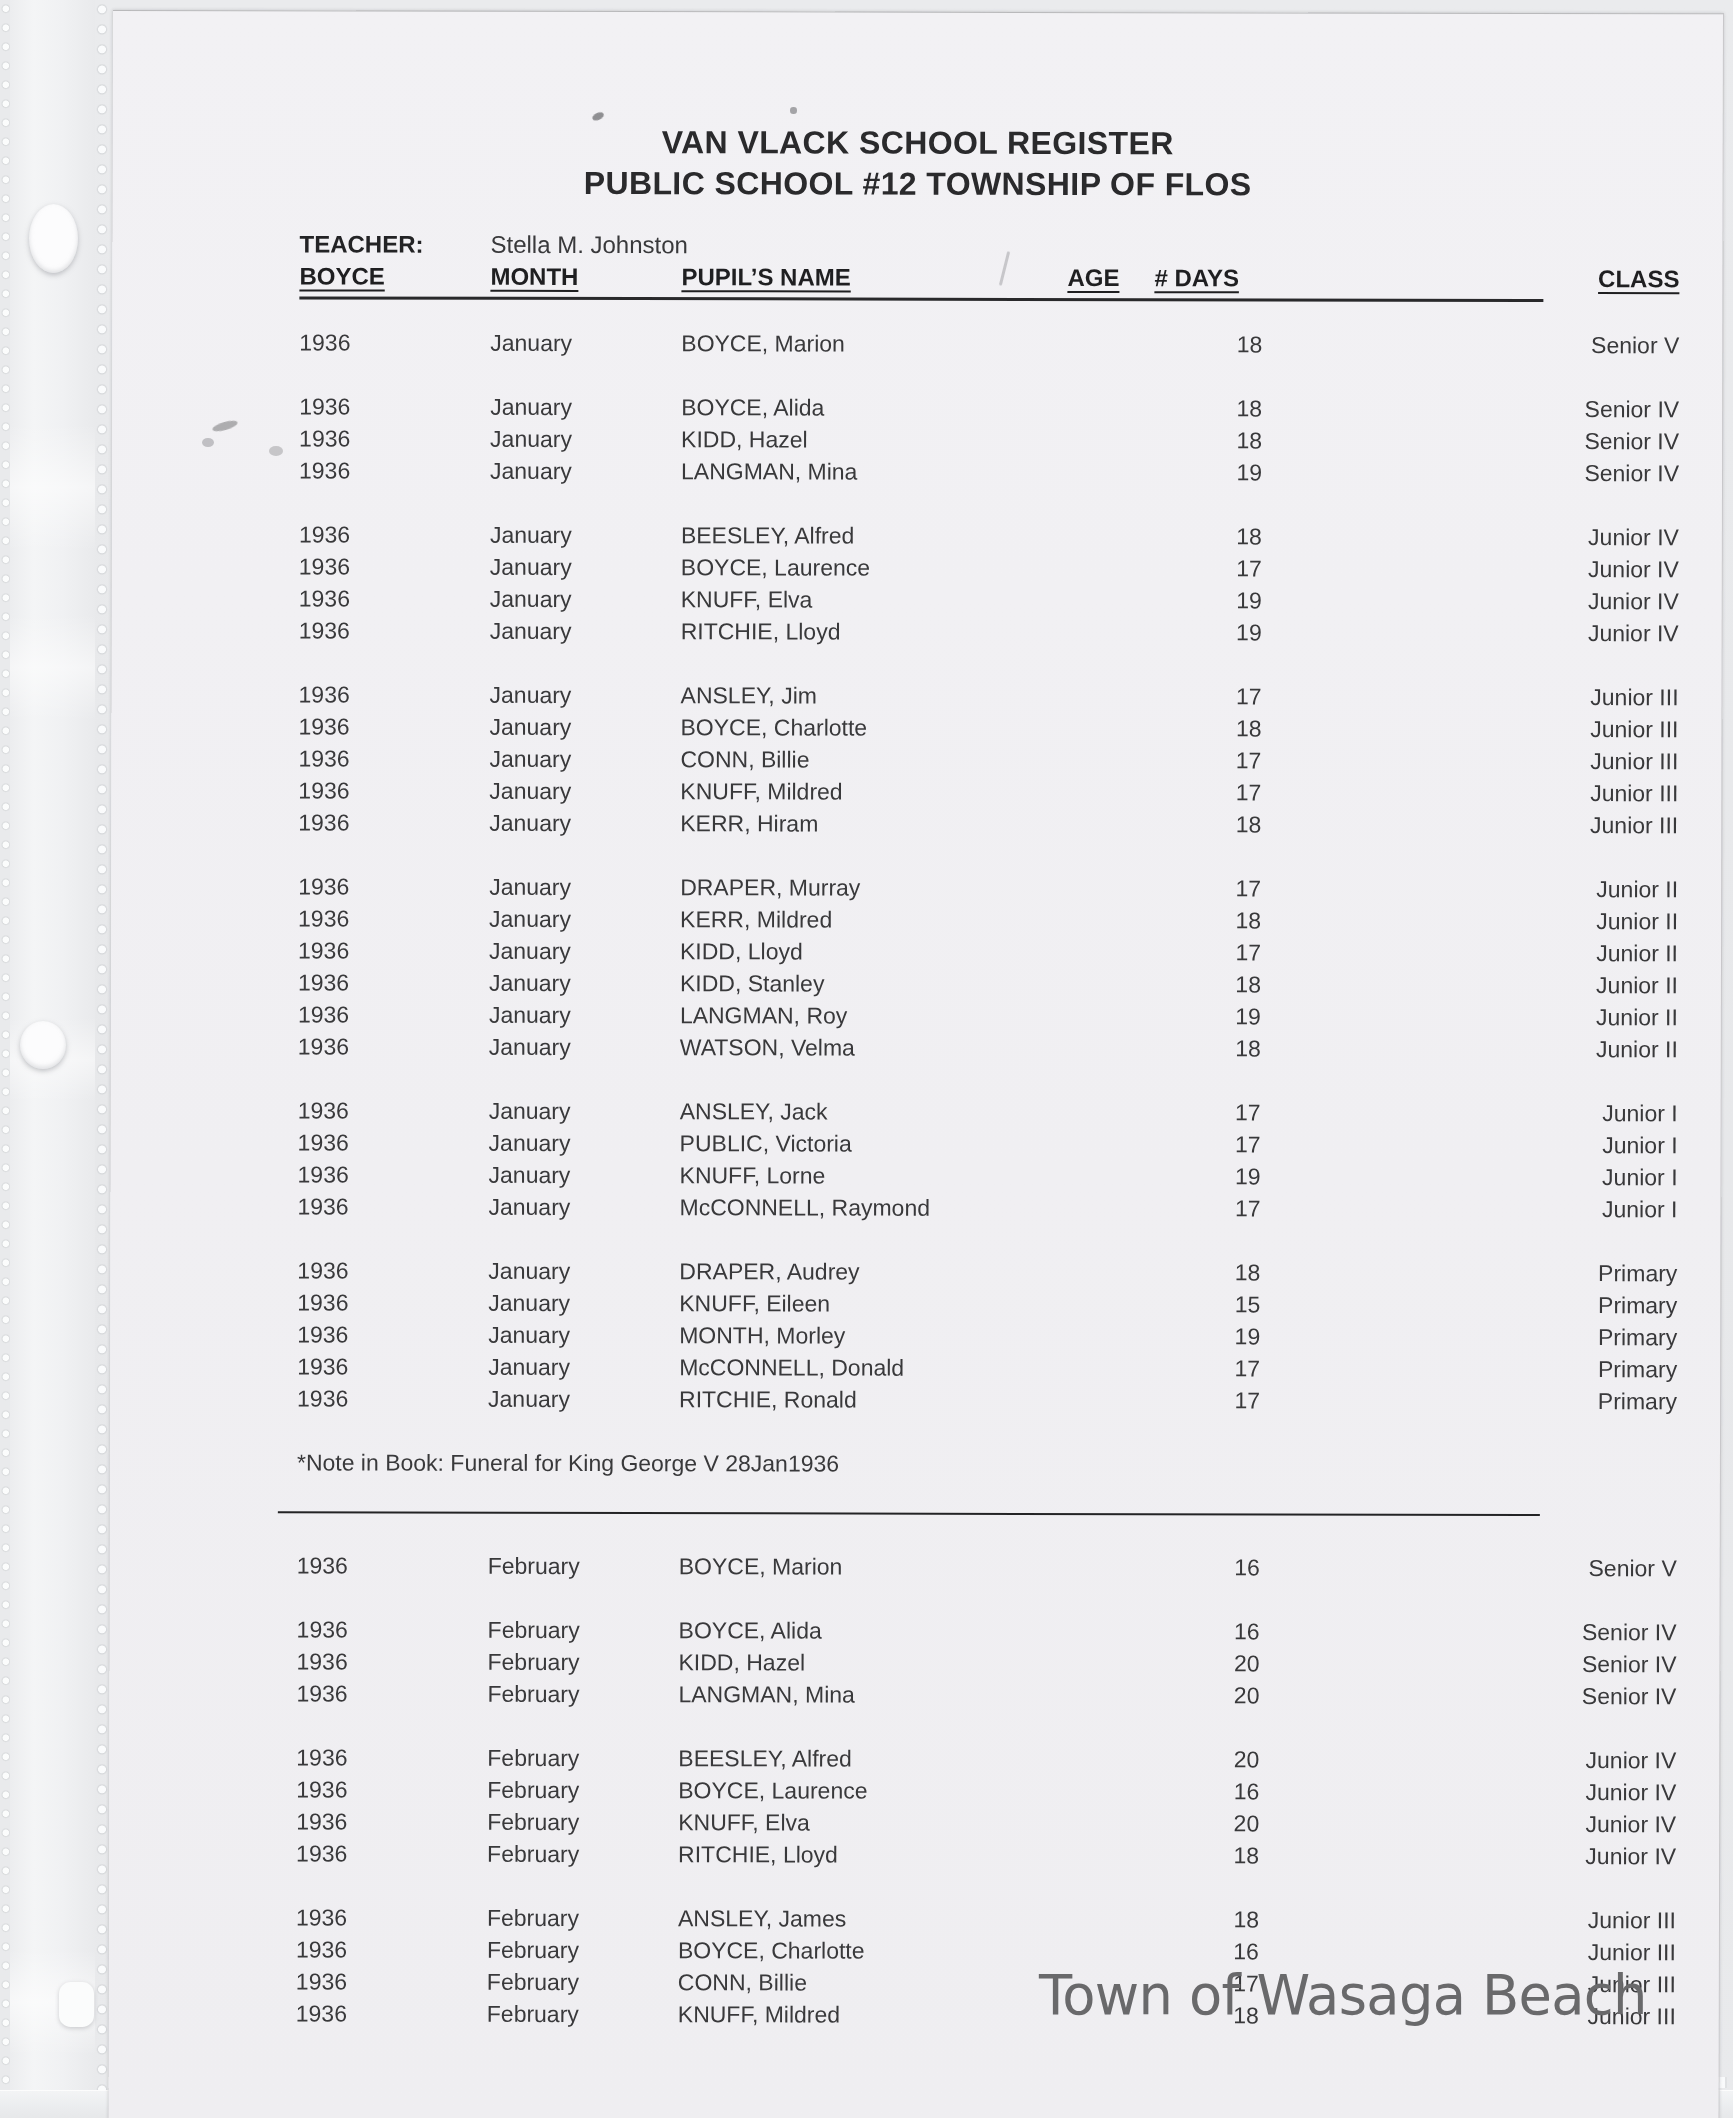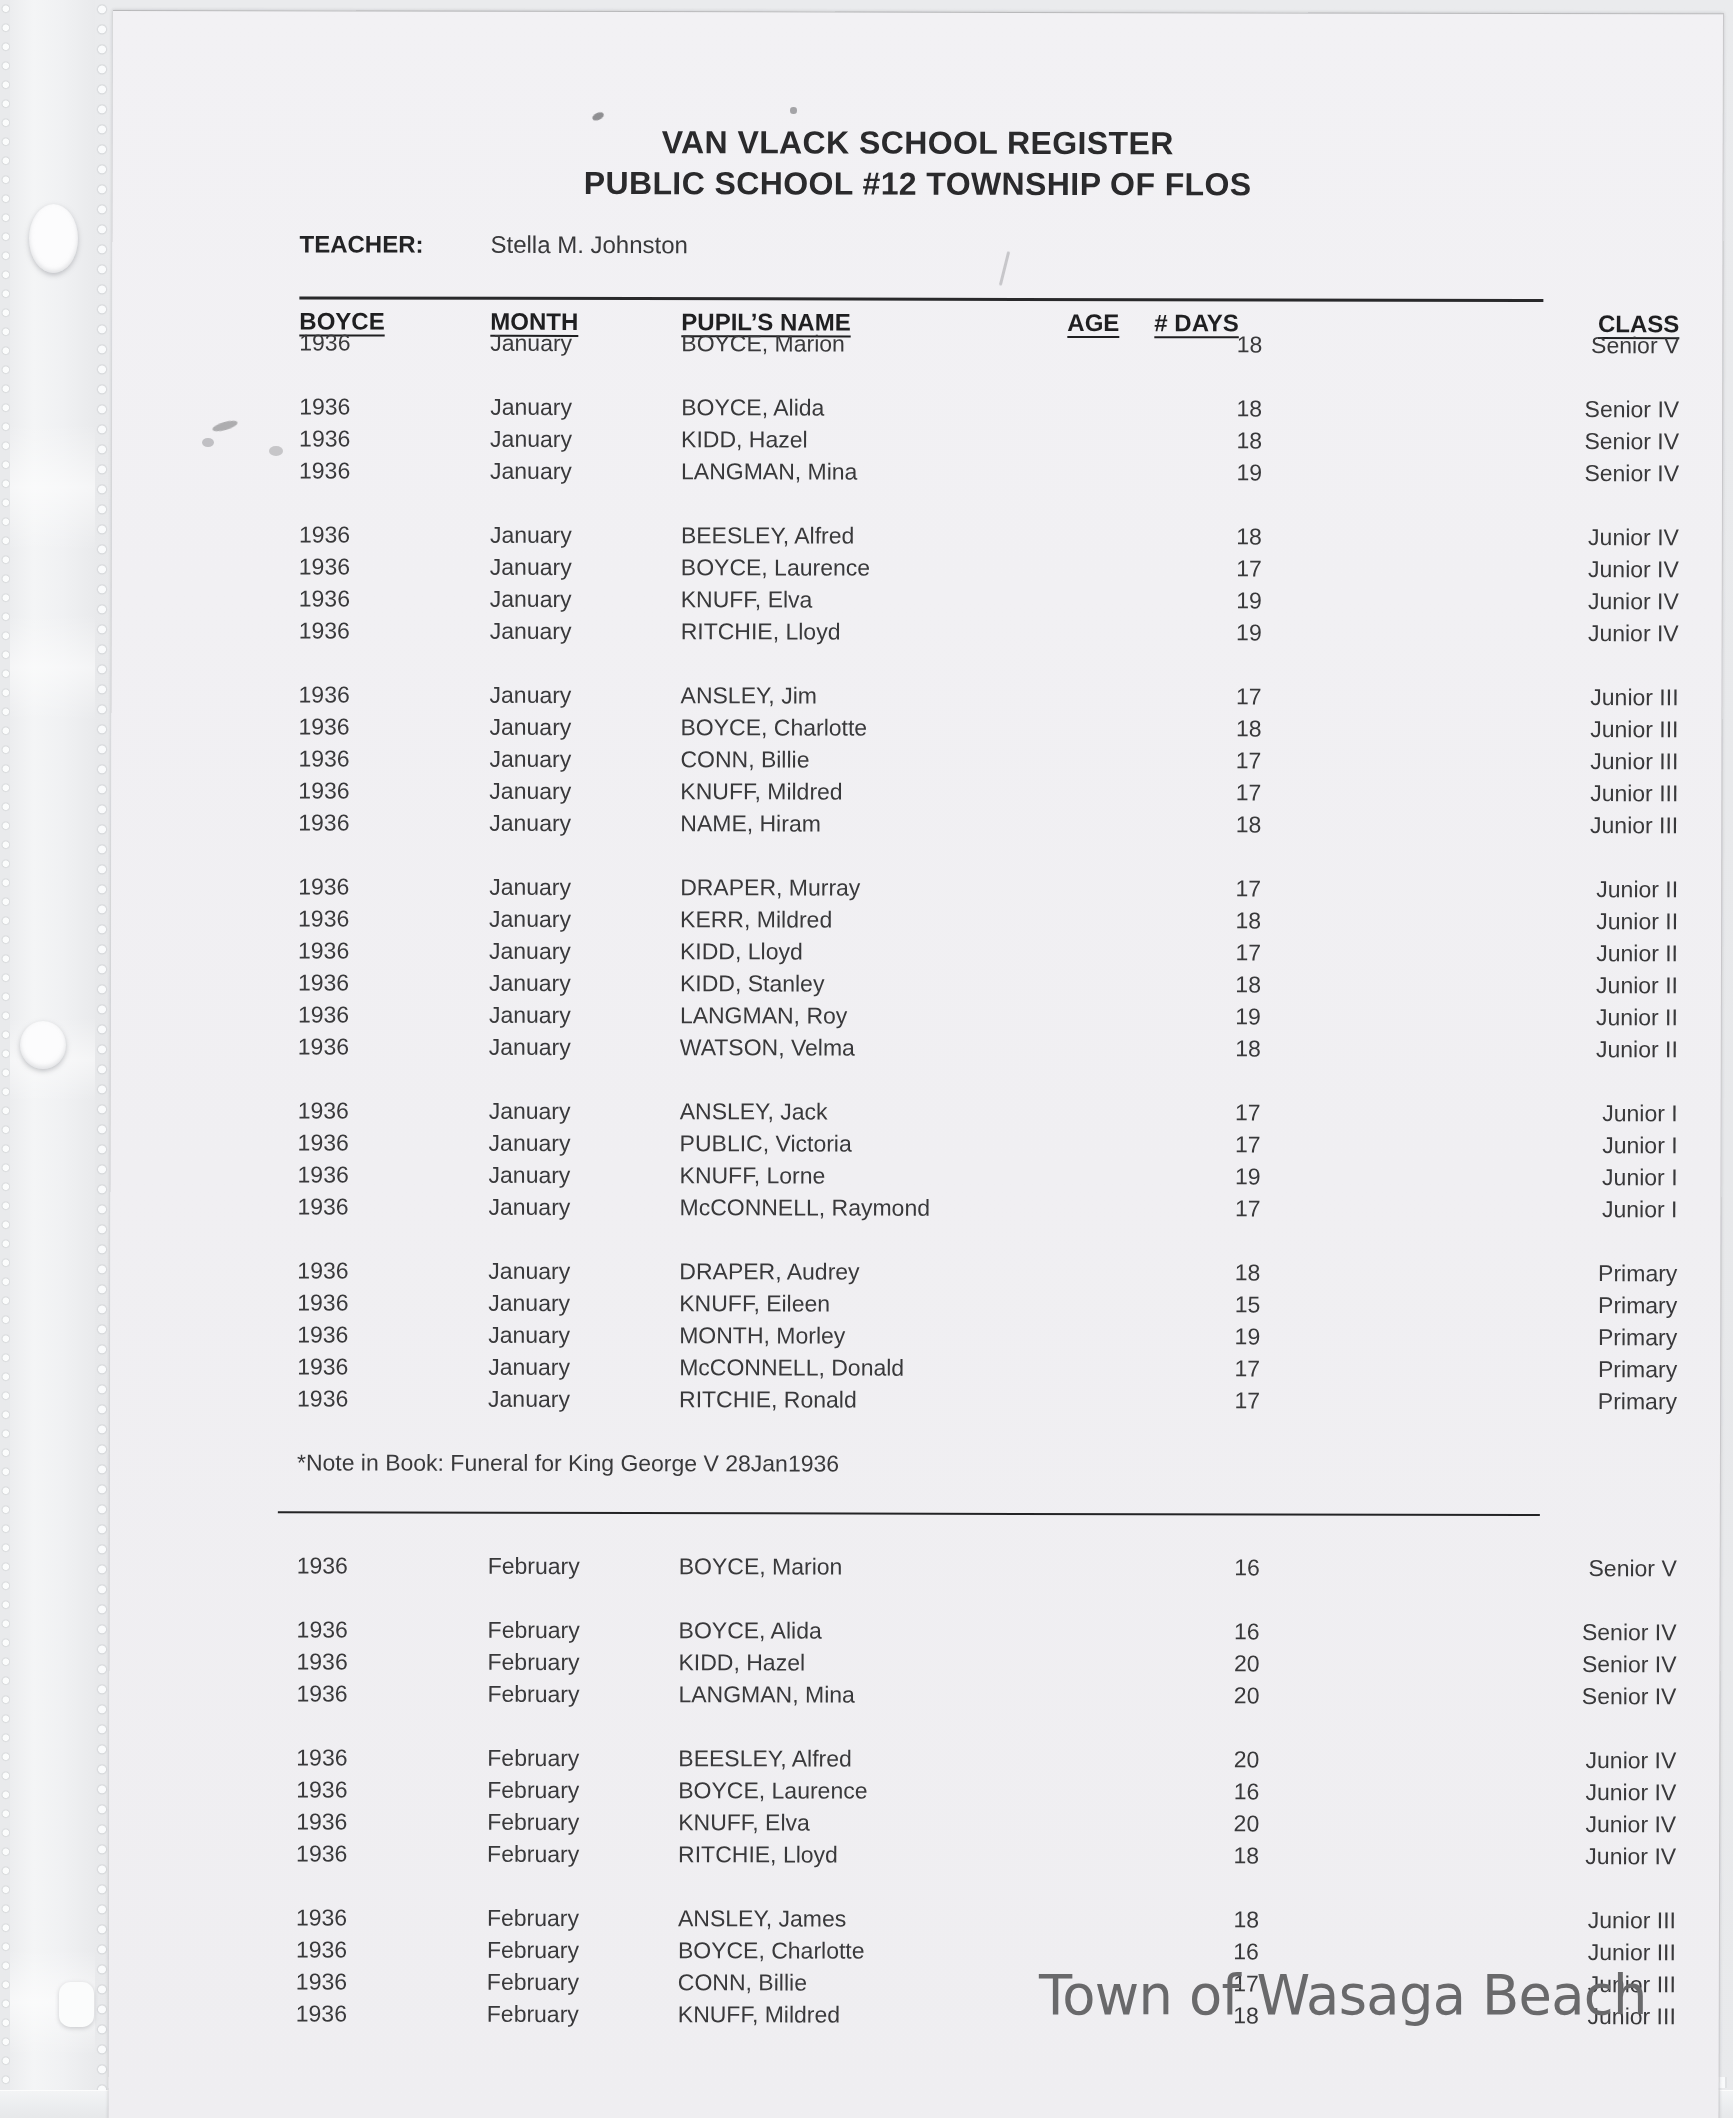--- a/index.html
+++ b/index.html
@@ -85,21 +85,21 @@
   .teacher-label { font-weight: bold; color: #232325; }
   .teacher-name { grid-column: 2 / span 2; }
   .header-row { height: 32px; font-size: 24px; font-weight: bold; color: #1f1f21; }
   .header-cell {
     text-decoration: underline;
     text-decoration-thickness: 2.2px;
     text-underline-offset: 5px;
     white-space: nowrap;
   }
   .col-class { padding-left: 76px; text-align: right; }
-  .col-days-h { white-space: nowrap; margin-top: 45px; }
+  .col-days-h { white-space: nowrap; }
   .header-rule { width: 1244px; height: 2.9px; background: #29292b; margin-top: 1.4px; }
   .sections { margin-top: 30px; }
   .row { height: 32px; font-size: 23px; }
   .cell { white-space: nowrap; }
   .cell.days { text-align: right; }
   .group { margin-bottom: 32px; }
   .section .group:last-of-type { margin-bottom: 0; }
   .note-line { height: 32px; font-size: 23px; white-space: nowrap; }
   .section-divider {
     width: 1262px; height: 2.2px; background: #232325;
@@ -258,21 +258,21 @@
     <span class="cell year">1936</span>
     <span class="cell month">January</span>
     <span class="cell name">KNUFF, Mildred</span>
     <span class="cell age"></span>
     <span class="cell days">17</span>
     <span class="cell class col-class">Junior III</span>
   </div>
             <div class="grid-row row">
     <span class="cell year">1936</span>
     <span class="cell month">January</span>
-    <span class="cell name">NAME, Hiram</span>
+    <span class="cell name">KERR, Hiram</span>
     <span class="cell age"></span>
     <span class="cell days">18</span>
     <span class="cell class col-class">Junior III</span>
   </div>
           </div>
           <div class="group">
             <div class="grid-row row">
     <span class="cell year">1936</span>
     <span class="cell month">January</span>
     <span class="cell name">DRAPER, Murray</span>

